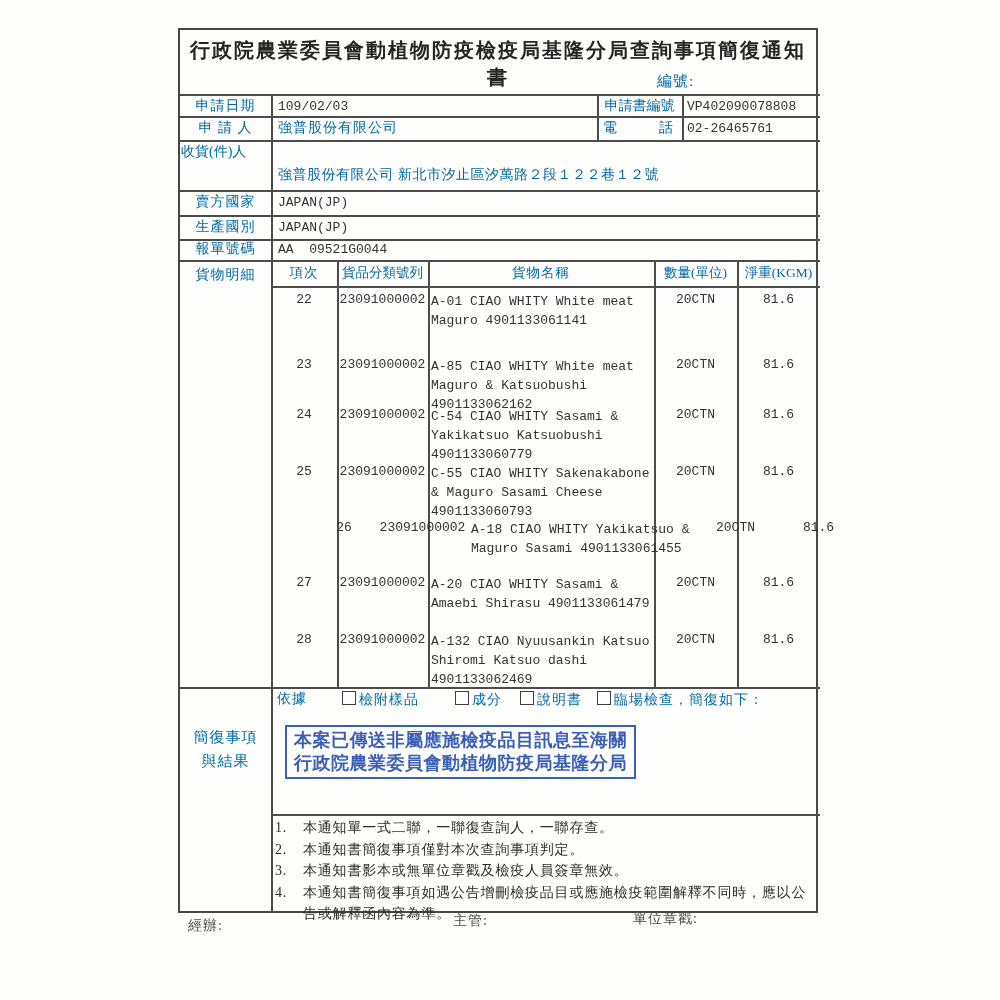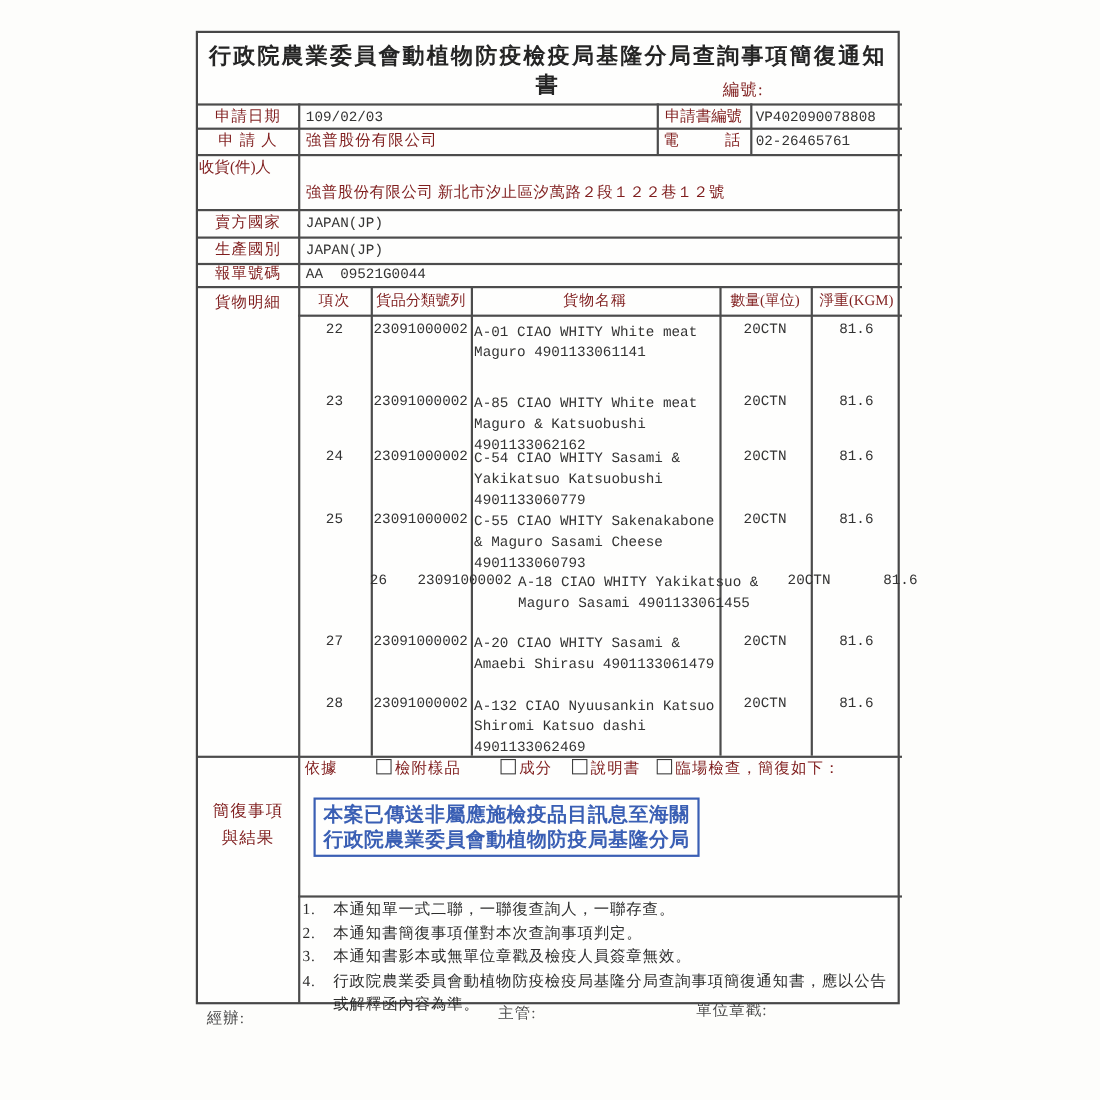--- a/index.html
+++ b/index.html
@@ -10,21 +10,21 @@
     color:#2d2d2d;
     overflow:hidden;
   }
   .doc{
     position:absolute;left:178px;top:28px;width:640px;height:885px;
     border:2px solid #474747;box-sizing:border-box;background:#fefefd;
   }
   .hl{position:absolute;height:1.5px;background:#4c4c4c;}
   .vl{position:absolute;width:1.5px;background:#4c4c4c;}
   .abs{position:absolute;white-space:nowrap;}
-  .lbl{font-size:14px;letter-spacing:1px;color:#7f1d1d;}
+  .lbl{font-size:14px;letter-spacing:1px;color:#0369a1;}
   .val{font-family:"Liberation Mono","DejaVu Sans Mono",monospace;font-size:13px;color:#333;}
   .title{
     position:absolute;left:0;top:7px;width:100%;text-align:center;
     font-size:20px;font-weight:bold;letter-spacing:2px;color:#252525;
   }
   .ctr{text-align:center;}
   .g-item{position:absolute;left:91px;width:549px;display:flex;align-items:flex-start;}
   .g-no{width:66px;text-align:center;}
   .g-code{width:91px;text-align:center;}
   .g-name{width:226px;padding:0 3px;box-sizing:border-box;white-space:pre-line;line-height:19px;text-align:left;}
@@ -186,20 +186,20 @@
     <div class="note-row">
       <span class="note-num">2.</span>
       <span class="note-text">本通知書簡復事項僅對本次查詢事項判定。</span>
     </div>
     <div class="note-row">
       <span class="note-num">3.</span>
       <span class="note-text">本通知書影本或無單位章戳及檢疫人員簽章無效。</span>
     </div>
     <div class="note-row">
       <span class="note-num">4.</span>
-      <span class="note-text">行政院農業委員會動植物防疫檢疫局基隆分局查詢事項簡復通知書，應以公告或解釋函內容為準。</span>
+      <span class="note-text">本通知書簡復事項如遇公告增刪檢疫品目或應施檢疫範圍解釋不同時，應以公告或解釋函內容為準。</span>
     </div>
   </div>
 </div>
 
 <div class="footer-lbl" style="left:188px;top:917px;">經辦:</div>
 <div class="footer-lbl" style="left:453px;top:912px;">主管:</div>
 <div class="footer-lbl" style="left:633px;top:910px;">單位章戳:</div>
 
 </body></html>

